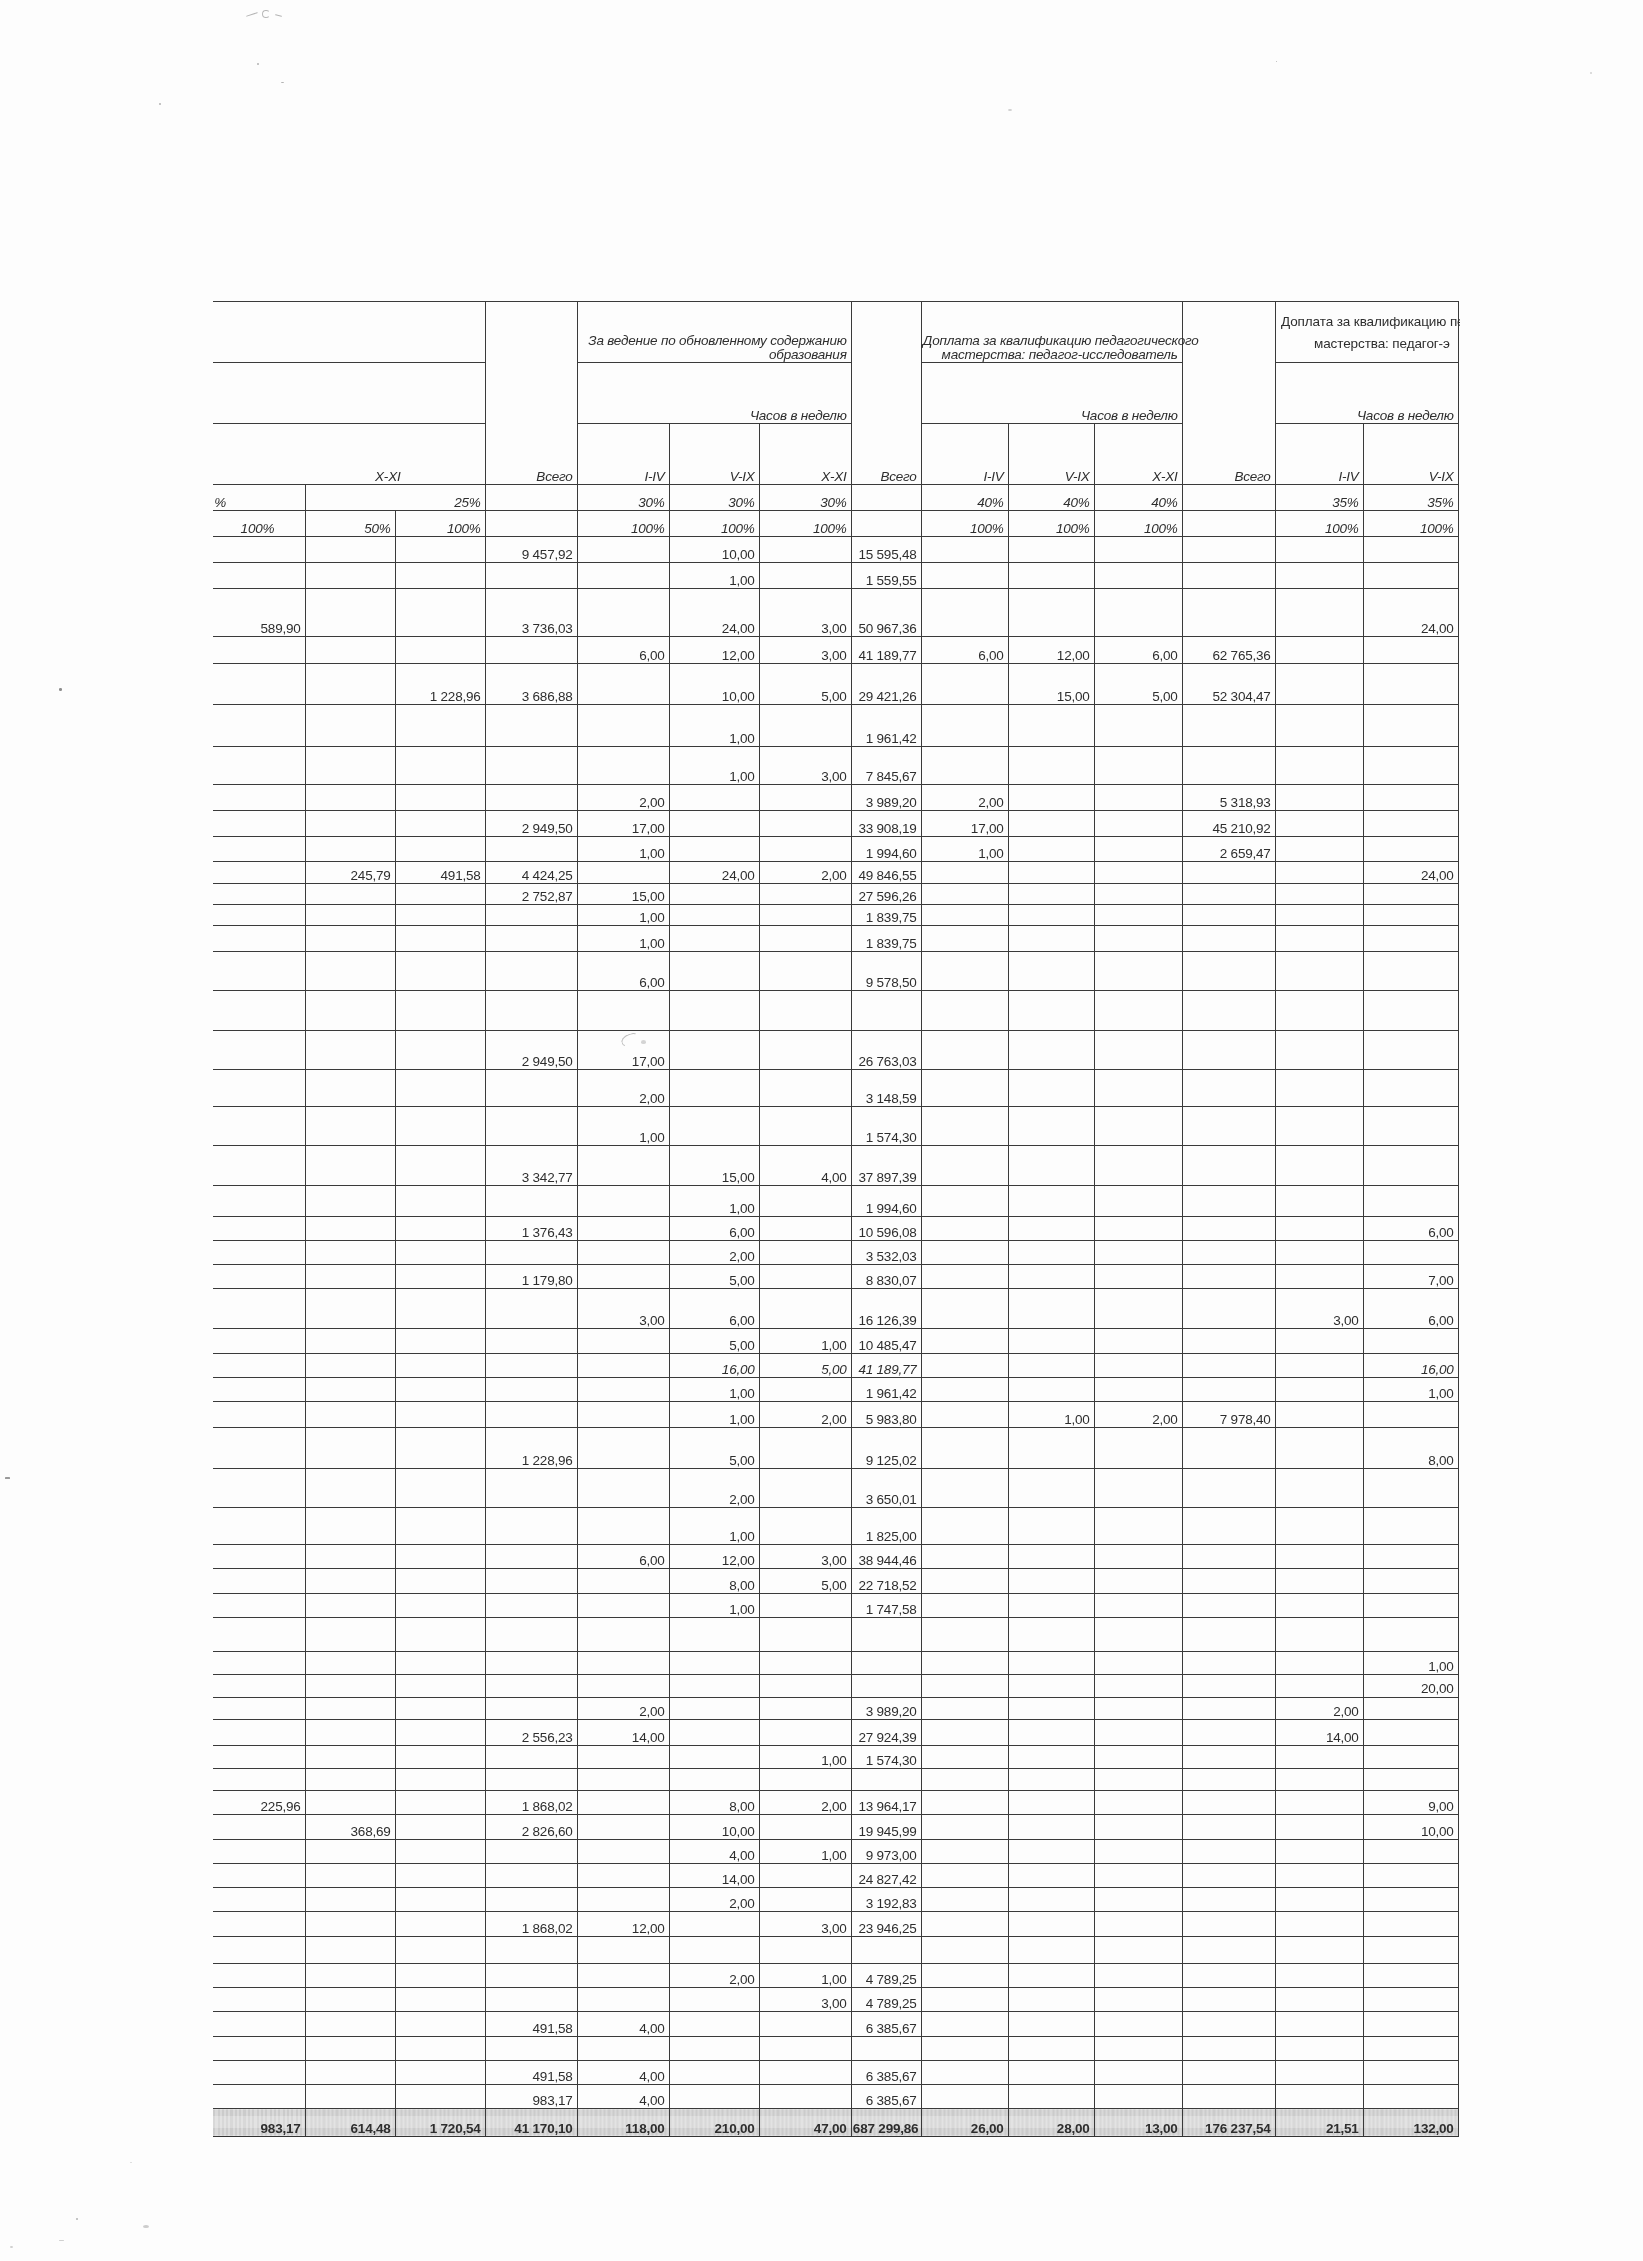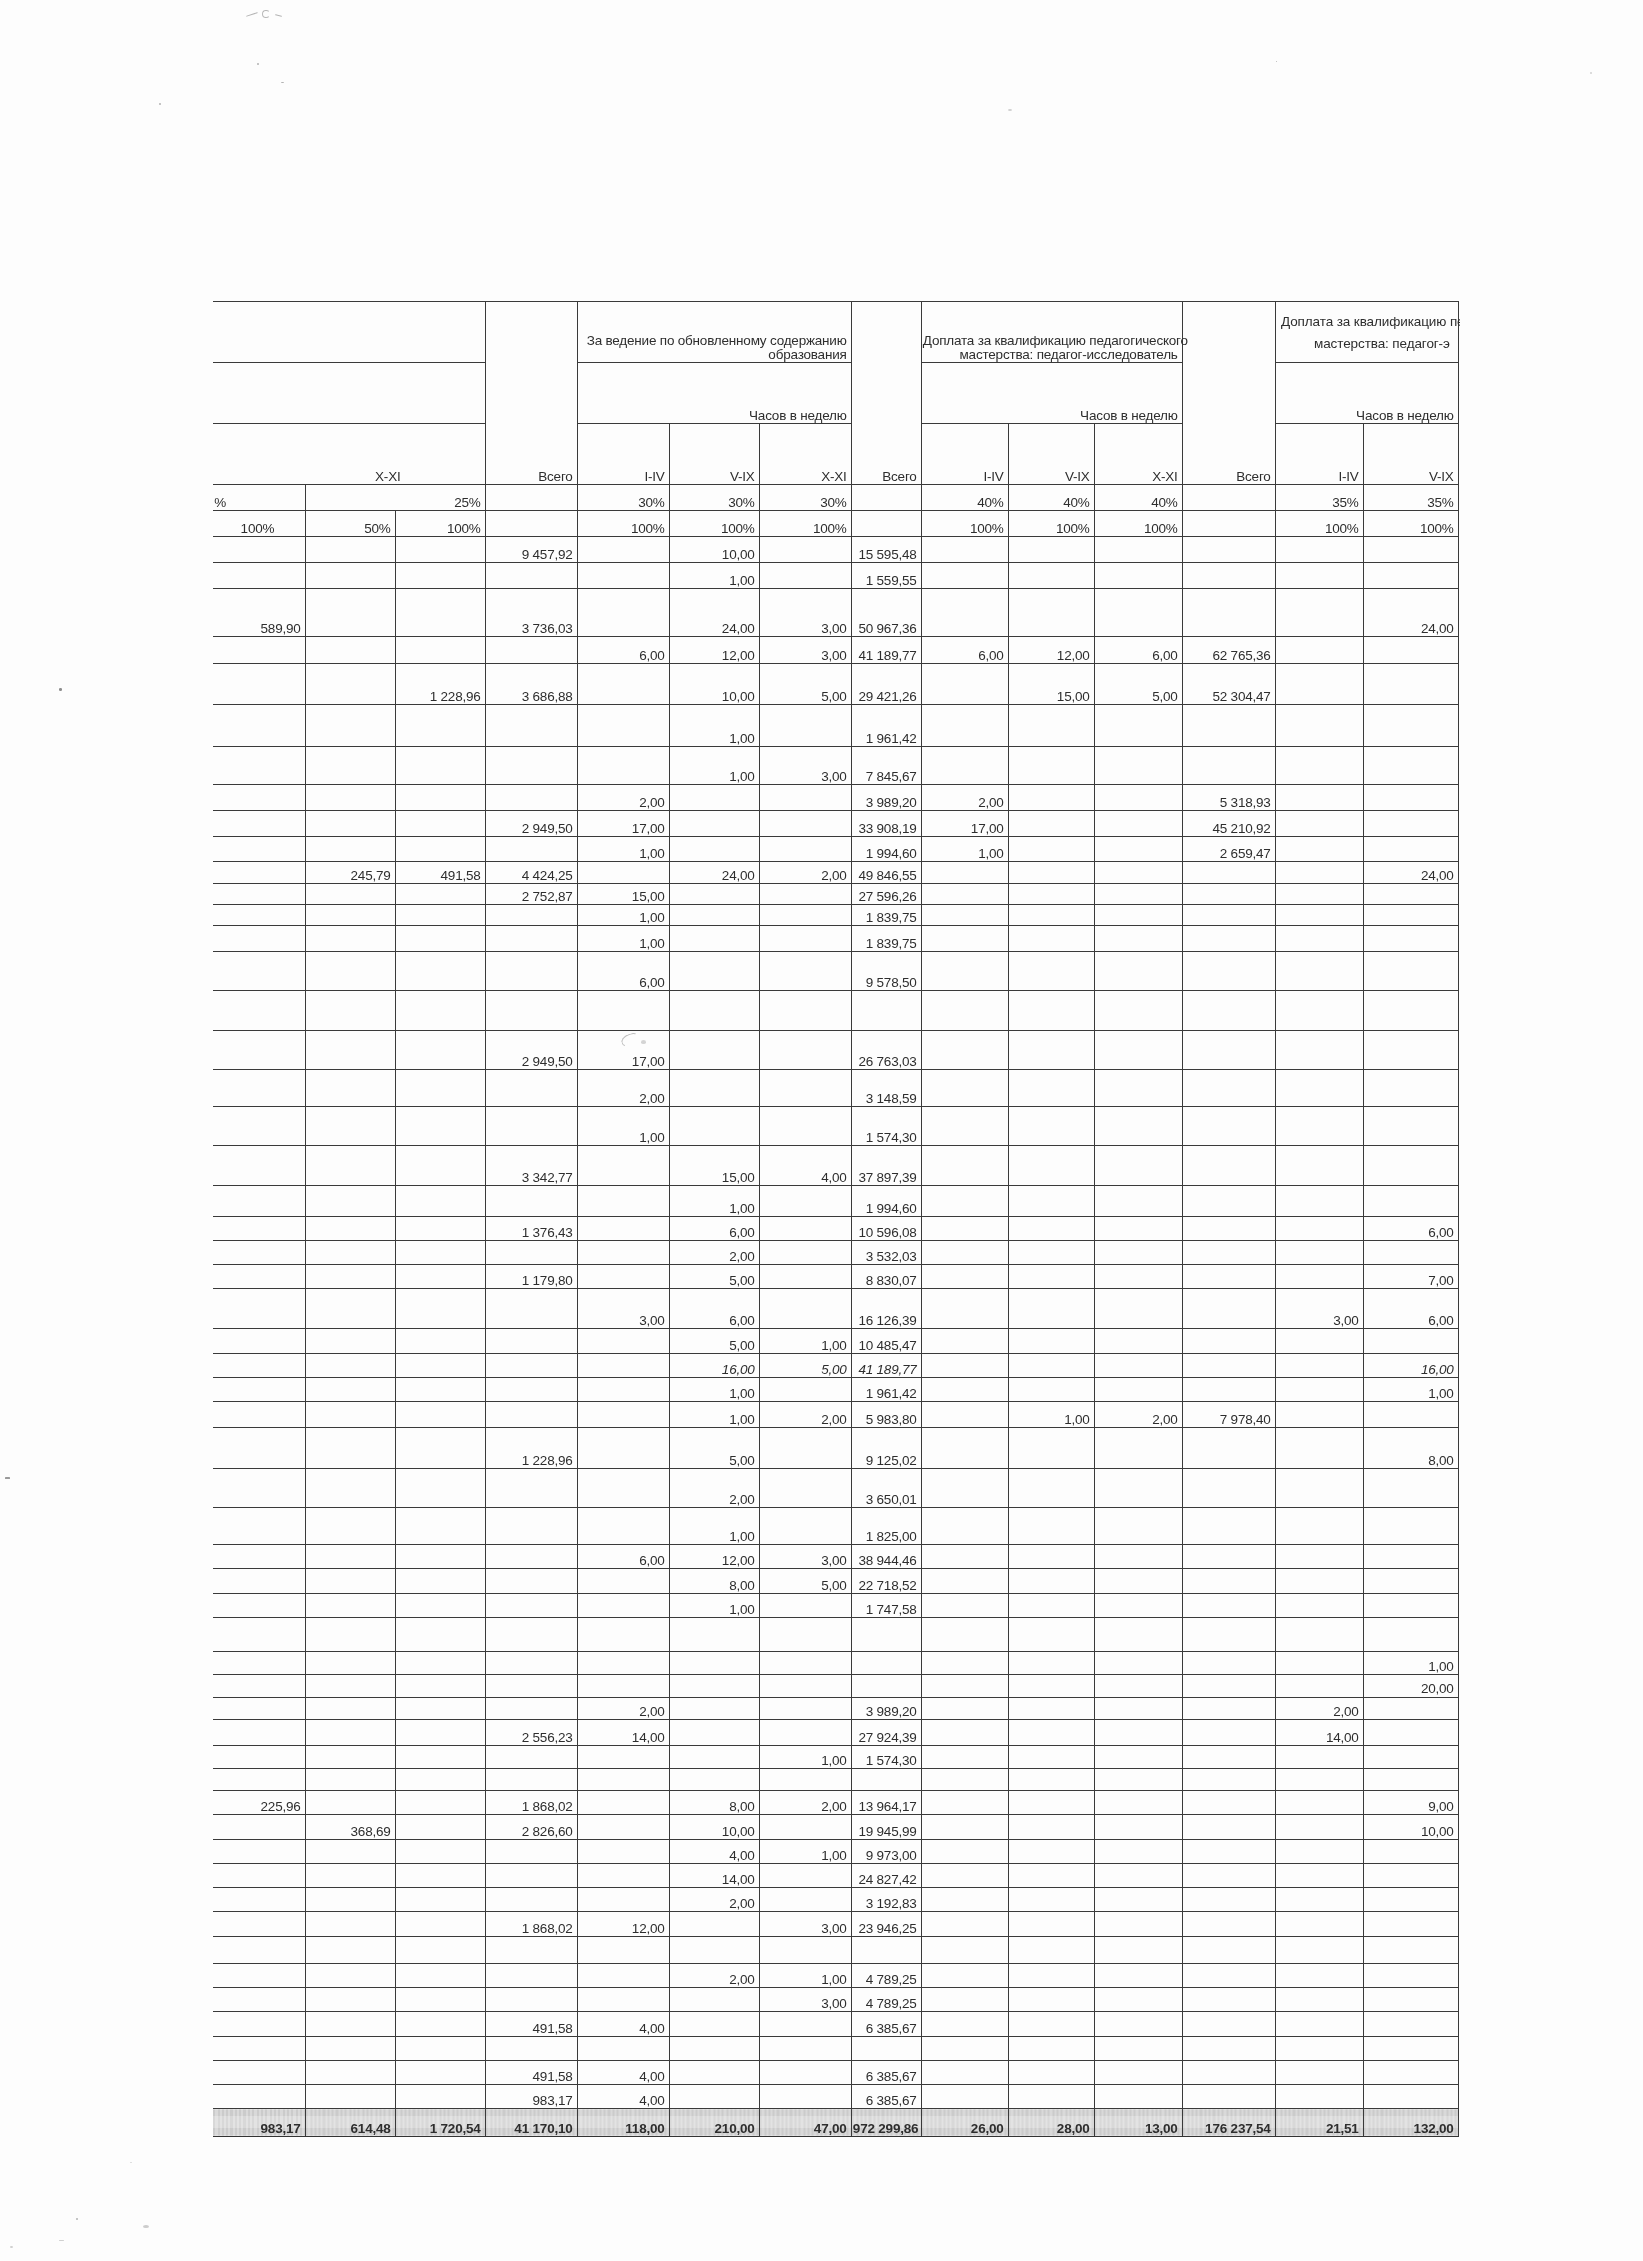--- a/index.html
+++ b/index.html
@@ -29,21 +29,21 @@
     font-size:13.5px;
     vertical-align:bottom;
     text-align:right;
     white-space:nowrap;
     overflow:visible;
     letter-spacing:-0.2px;
     line-height:1.05;
   }
   table.sheet td.noleft{border-left:0;}
   
-  thead td{vertical-align:middle;text-align:center;padding:0 2.6px;}
+  thead td{vertical-align:middle;text-align:center;padding:0 2.6px;font-style:italic;}
   tr.hr1{height:61px;} tr.hr2{height:61px;} tr.hr3{height:61px;}
   tr.hr4{height:26px;} tr.hr5{height:26.4px;}
   .btitle{font-size:13.5px;line-height:1.45;}
   .vtot{font-size:13.5px;}
   .xxi-cell{padding-right:84px !important;}
   .pct-left{text-align:left !important;padding-left:1.3px !important;}
   tbody td{padding-bottom:3.9px;}
   tr.total td{
     font-weight:700;
     background-color:#d9d9d9;
@@ -1039,21 +1039,21 @@
             <td></td>
           </tr>
           <tr class="total" style="height: 28px;">
             <td class="noleft">983,17</td>
             <td>614,48</td>
             <td>1 720,54</td>
             <td>41 170,10</td>
             <td>118,00</td>
             <td>210,00</td>
             <td>47,00</td>
-            <td>972 299,86</td>
+            <td>687 299,86</td>
             <td>26,00</td>
             <td>28,00</td>
             <td>13,00</td>
             <td>176 237,54</td>
             <td>21,51</td>
             <td>132,00</td>
           </tr>
         </tbody>
     </table>
 

